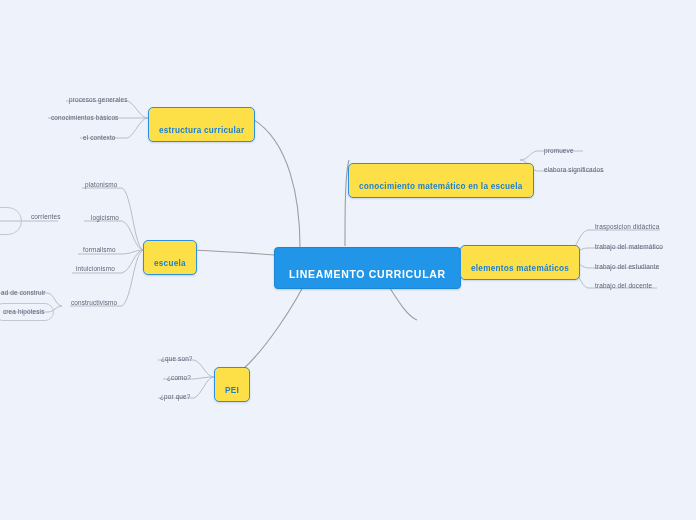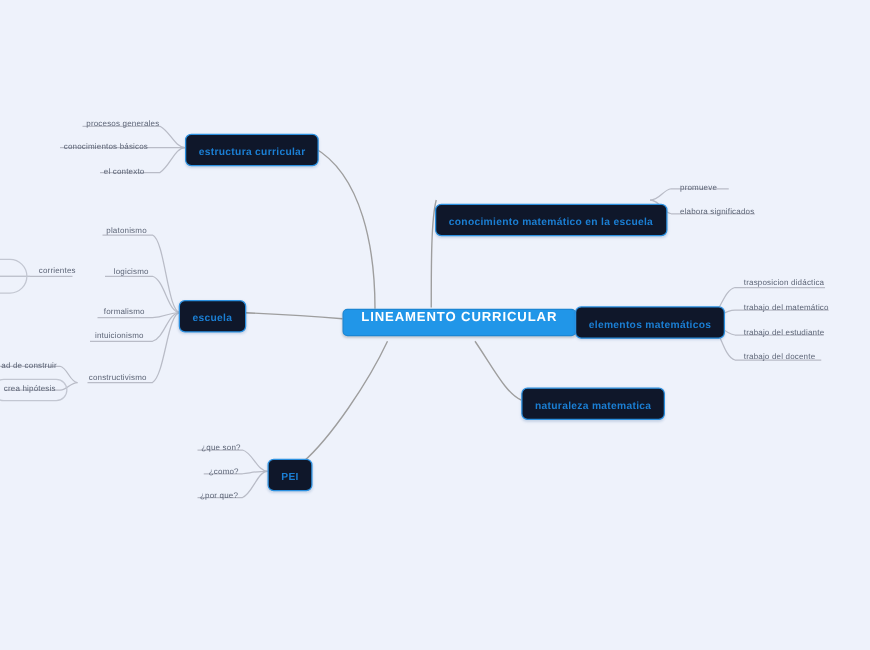--- a/index.html
+++ b/index.html
@@ -42,33 +42,33 @@
     white-space: nowrap;
     line-height: 1;
   }
   
   .node.root {
     background: #2196e8;
     color: #ffffff;
     font-weight: bold;
     font-size: 10.5px;
     letter-spacing: 0.7px;
-    padding: 1px 14px 8px 14px;
+    padding: 21px 14px 8px 14px;
     border-radius: 4px;
     border: 1px solid #1b86d4;
     box-shadow: 0 1px 2px rgba(0,0,0,0.18);
   }
   
   .node.branch {
-    background: #0f172a;
+    background: #fde047;
     color: #1b7fd4;
     font-weight: bold;
     font-size: 8.2px;
     letter-spacing: 0.25px;
-    padding: 10px 10px 6px 10px;
+    padding: 19px 10px 6px 10px;
     border: 1.6px solid #2b90e0;
     border-radius: 5px;
     box-shadow: 0 1px 2px rgba(30,80,140,0.18);
   }
   
   .node.leaf {
     color: #5c6476;
     font-size: 6.4px;
     letter-spacing: 0.15px;
     padding: 2px 3px;
@@ -144,21 +144,20 @@
   <div class="node branch" style="left:348px; top:163px;">conocimiento matemático en la escuela</div>
   <div class="node leaf leaf-right" style="left:541px; top:146px;">promueve</div>
   <div class="node leaf leaf-right" style="left:541px; top:165px;">elabora significados</div>
 
   <div class="node branch" style="left:460px; top:245px;">elementos matemáticos</div>
   <div class="node leaf leaf-right" style="left:592px; top:222px;">trasposicion didáctica</div>
   <div class="node leaf leaf-right" style="left:592px; top:242px;">trabajo del matemático</div>
   <div class="node leaf leaf-right" style="left:592px; top:262px;">trabajo del estudiante</div>
   <div class="node leaf leaf-right" style="left:592px; top:281px;">trabajo del docente</div>
 
-  <div class="node branch" style="left:417px; top:310px;">naturaleza matematica</div>
 
   <div class="node branch" style="left:143px; top:240px;">escuela</div>
   <div class="node leaf leaf-left" style="left:82px; top:180px;">platonismo</div>
   <div class="node leaf leaf-left" style="left:88px; top:213px;">logicismo</div>
   <div class="node leaf leaf-left" style="left:80px; top:245px;">formalismo</div>
   <div class="node leaf leaf-left" style="left:73px; top:264px;">intuicionismo</div>
   <div class="node leaf leaf-left" style="left:68px; top:298px;">constructivismo</div>
 
   <div class="node leaf leaf-left" style="left:28px; top:212px;">corrientes</div>
   <div class="node pill" style="left:-22px; top:207px; width:44px; height:28px;"></div>

